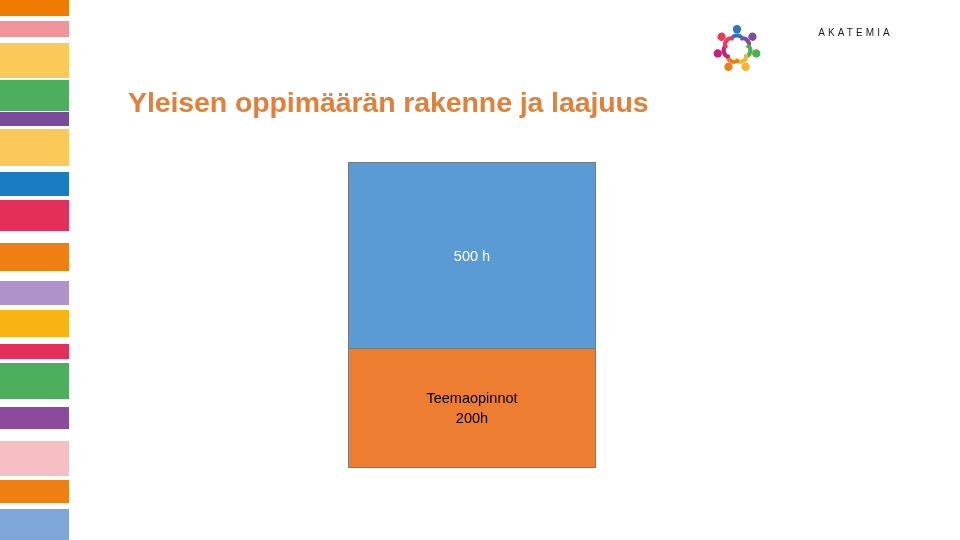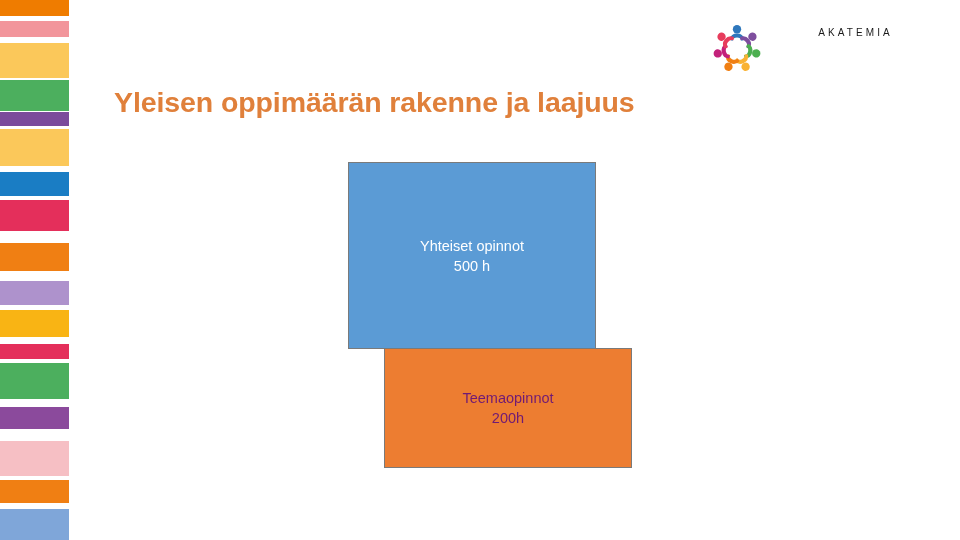--- a/index.html
+++ b/index.html
@@ -65,21 +65,21 @@
     color: #1a1a1a;
     line-height: 17px;
     margin-top: 2px;
     padding-left: 3px;
     white-space: nowrap;
   }
 
   
   #page-title {
     position: absolute;
-    left: 114px;
+    left: 128px;
     top: 86px;
     font-size: 28.5px;
     font-weight: bold;
     color: #E0803B;
     letter-spacing: -0.1px;
     white-space: nowrap;
   }
 
   
   #diagram {
@@ -184,22 +184,21 @@
   <div id="logo-wordmark">
     <div id="logo-akatemia">AKATEMIA</div>
   </div>
 </div>
 
 <div id="page-title" style="color: rgb(224, 128, 59);">Yleisen oppimäärän rakenne ja laajuus</div>
 
 <div id="diagram">
 
   <div class="seg" id="seg-top" style="background: rgb(91, 155, 213); border-color: rgb(122, 122, 122); color: rgb(255, 255, 255);">
-    <div class="seg-label">Yhteiset opinnot</div>
     <div class="seg-value">500 h</div>
   </div>
 
-  <div class="seg" id="seg-bottom" style="background: rgb(237, 125, 49); border-color: rgb(122, 122, 122); color: #701a75; margin-left: 36px;">
+  <div class="seg" id="seg-bottom" style="background: rgb(237, 125, 49); border-color: rgb(122, 122, 122); color: #000000;">
     <div class="seg-label">Teemaopinnot</div>
     <div class="seg-value">200h</div>
   </div>
 
 </div>
 
 </body></html>

